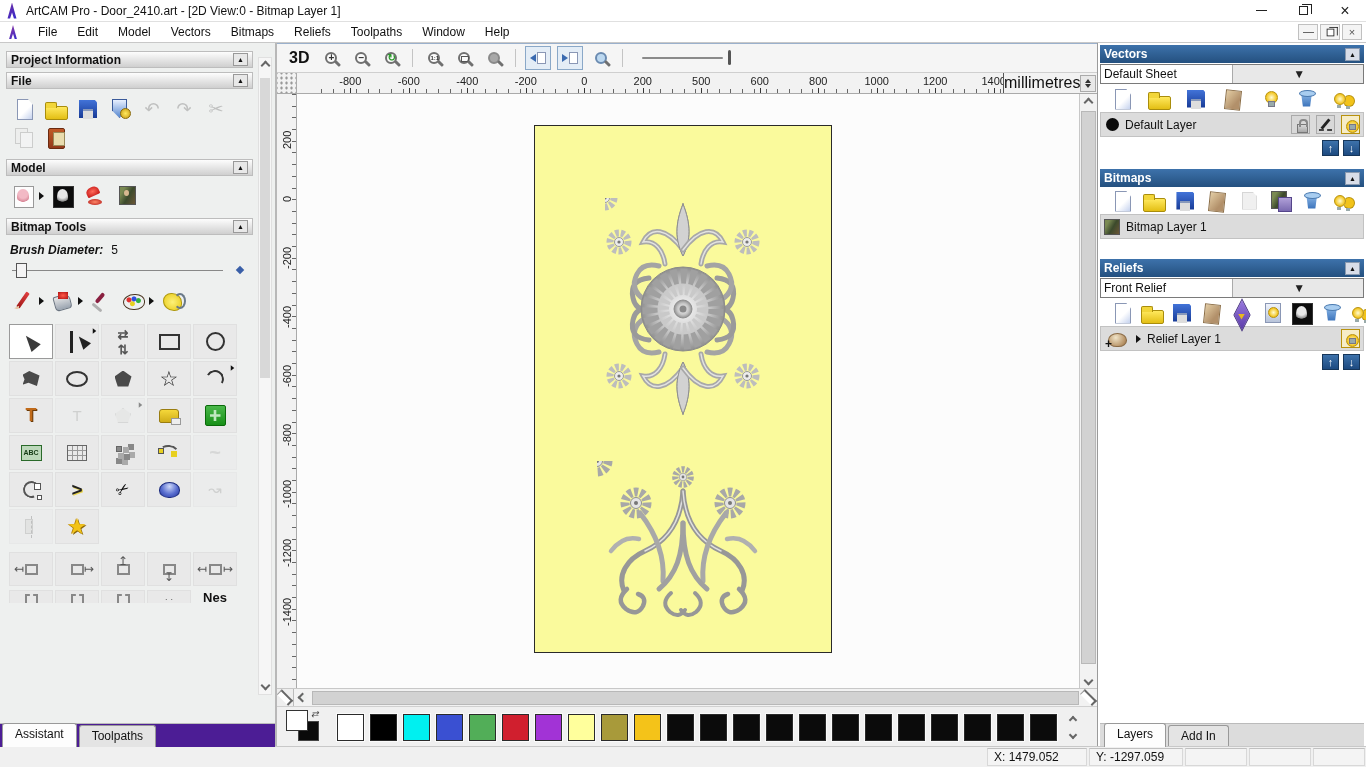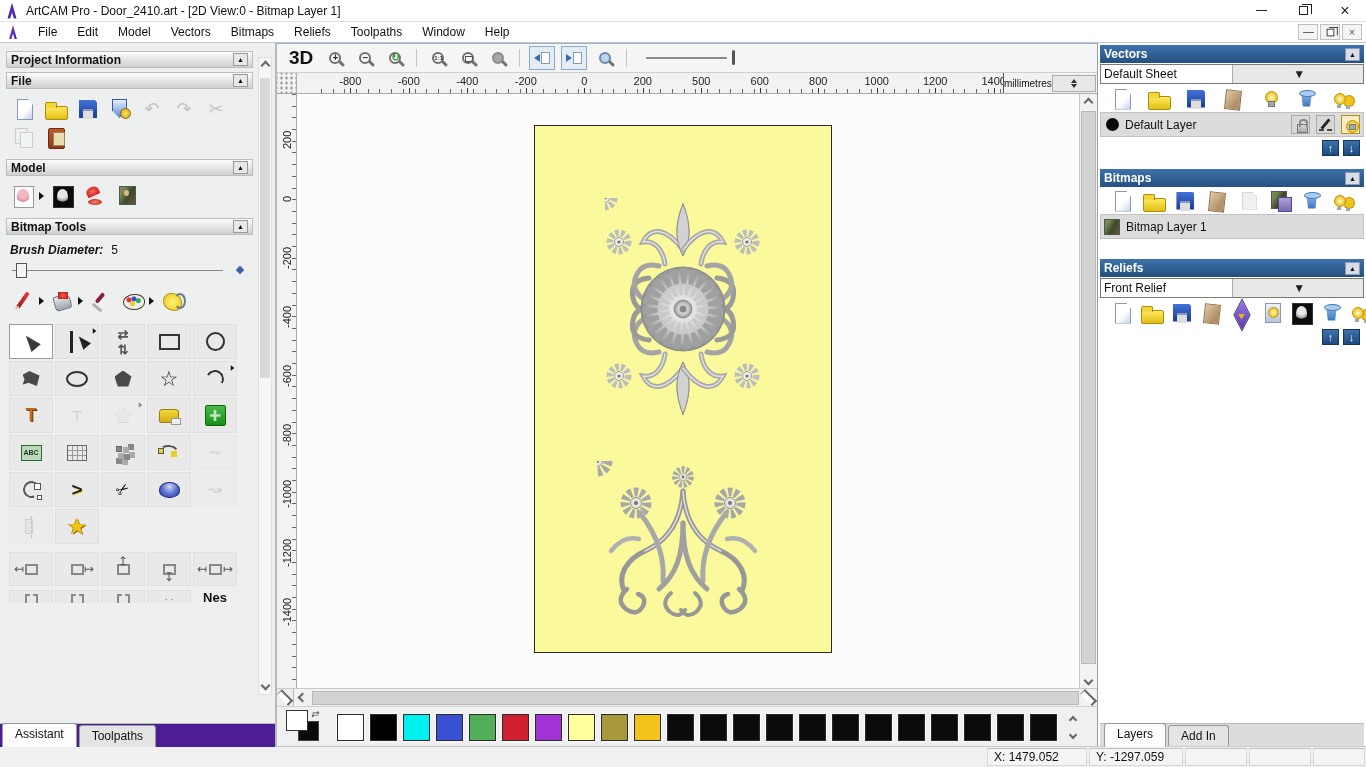--- a/index.html
+++ b/index.html
@@ -157,21 +157,21 @@
   .albtn2{width:44px;height:30px;margin:1px;background:#e9e9e9;border:1px solid #e0e0e0;display:flex;align-items:flex-start;justify-content:center;color:#555}
   .alsq2{width:13px;height:11px;border:2px dashed #888;margin-top:3px}
   .nes{font-weight:bold;font-size:13px;color:#111;border:none;background:none}
   
   .left-tabs{margin-top:auto;height:24px;background:#4c1d95;display:flex;align-items:flex-end;border-top:1px solid #bbb;padding-left:2px;position:relative;z-index:6}
   .ltab{padding:3px 12px;border:1px solid #999;border-bottom:none;border-radius:3px 3px 0 0;background:#e4e4e4;margin-right:2px;height:22px}
   .ltab.active{background:#fdfdfd;height:24px;z-index:2}
   
   .workspace{width:820px;background:#fbfbfb;display:flex;flex-direction:column;border-top:1px solid #9ab0cc}
   .ctoolbar{height:29px;background:#f5f5f5;border-bottom:1px solid #cfcfcf;display:flex;align-items:center;padding-left:8px;gap:6px}
-  .btn3d{font-weight:bold;font-size:19px;padding:1px 4px}
+  .btn3d{font-weight:bold;font-size:16px;padding:1px 4px}
   .tsep{width:1px;height:18px;background:#c4c4c4;margin:0 3px}
   .zic{width:24px;height:22px;display:flex;align-items:center;justify-content:center;position:relative}
   .lens{width:12px;height:12px;border:2px solid #707070;border-radius:50%;background:#fafafa;position:relative}
   .lens::after{content:"";position:absolute;width:3px;height:7px;background:#707070;right:-4px;bottom:-5px;transform:rotate(-45deg);border-radius:1px}
   .lens b{position:absolute;left:0;top:-1px;width:8px;text-align:center;font-size:10px;color:#333;font-weight:bold;line-height:10px}
   .lens.green b{color:#2a9a2a}
   .lens.fit::before{content:"";position:absolute;left:1px;top:2px;width:6px;height:4px;border:1px solid #555}
   .lens.obj{background:#a8a8a8;border-color:#8a8a8a}
   .lens.blue{background:#bcd8f0;border-color:#6a8ab0}
   .lens .r11{position:absolute;left:0;top:1px;width:8px;font-size:6px;font-weight:bold;color:#333;text-align:center}
@@ -182,21 +182,21 @@
   .ctr-slider{width:95px;height:20px;position:relative;margin-left:10px}
   .ctr-slider::before{content:"";position:absolute;left:0;right:14px;top:9px;border-top:2px solid #8a8a8a;border-radius:2px}
   .ctr-slider::after{content:"";position:absolute;right:6px;top:2px;width:3px;height:15px;background:#555;border-radius:2px}
   .ruler-row{height:21px;display:flex;border-bottom:1px solid #aaa;background:#f2f2f2}
   .ruler-corner{width:20px;height:100%;border-right:1px solid #aaa;background:#f2f2f2 radial-gradient(circle,#999 1px,transparent 1.5px);background-size:5px 5px;background-position:center}
   .hruler{flex:1;position:relative;display:flex;padding-left:24px;overflow:hidden}
   .htick{width:58.5px;flex:none;text-align:center;font-size:11px;color:#222;position:relative;padding-top:2px}
   .htick::after{content:"";position:absolute;left:50%;bottom:0;height:5px;border-left:1px solid #333}
   .hminor{position:absolute;left:24px;right:0;bottom:0;height:4px;background:repeating-linear-gradient(90deg,#666 0 1px,transparent 1px 11.7px)}
   .units-box{width:94px;border-left:1px solid #555;display:flex;align-items:center;background:#f2f2f2}
-  .units-box span{flex:1;text-align:center;font-size:10px}
+  .units-box span{flex:1;text-align:center;font-size:16px}
   .units-btn{width:16px;height:17px;border:1px solid #aaa;background:#e8e8e8;display:flex;flex-direction:column;align-items:center;justify-content:center;gap:1px;margin-right:1px}
   .tri-u{width:0;height:0;border-left:3px solid transparent;border-right:3px solid transparent;border-bottom:4px solid #333}
   .tri-d{width:0;height:0;border-left:3px solid transparent;border-right:3px solid transparent;border-top:4px solid #333}
   .canvas-body{flex:1;display:flex;position:relative}
   .vruler{width:20px;background:#f2f2f2;border-right:1px solid #aaa;display:flex;flex-direction:column;padding-top:16px;position:relative;overflow:hidden}
   .vtick{height:59px;flex:none;display:flex;align-items:center;justify-content:center;writing-mode:vertical-rl;transform:rotate(180deg);font-size:11px;color:#222}
   .vminor{position:absolute;top:0;bottom:0;right:0;width:4px;background:repeating-linear-gradient(#666 0 1px,transparent 1px 11.7px)}
   .viewport{flex:1;background:#fcfcfc;position:relative;overflow:hidden}
   .artboard{position:absolute;left:237px;top:31px;width:298px;height:528px;background:#fafa9c;border:1px solid #2a2a2a}
   .orn{position:absolute;left:50%;transform:translateX(-50%)}
@@ -866,20 +866,28 @@
         <span class="tool">
           <span class="ic ic-teddy-dark"></span>
         </span>
         <span class="tool">
           <span class="ic ic-trash"></span>
         </span>
         <span class="tool">
           <span class="ic ic-bulbs"></span>
         </span>
       </div>
+    <div class="layer-row">
+      <span class="r3d-mini ic ic-relief3d"></span>
+      <i class="flyarrow fly"></i>
+      <span class="lname">Relief Layer 1</span>
+      <span class="lr-btn lit">
+          <span class="ic ic-bulb" style="left:-4px"></span>
+        </span>
+    </div>
     <div class="updown">
       <span class="udbtn">↑</span>
       <span class="udbtn">↓</span>
     </div>
 
     <div class="right-tabs">
 
     <span class="ltab active">Layers</span>
         <span class="ltab">Add In</span>
       </div>

